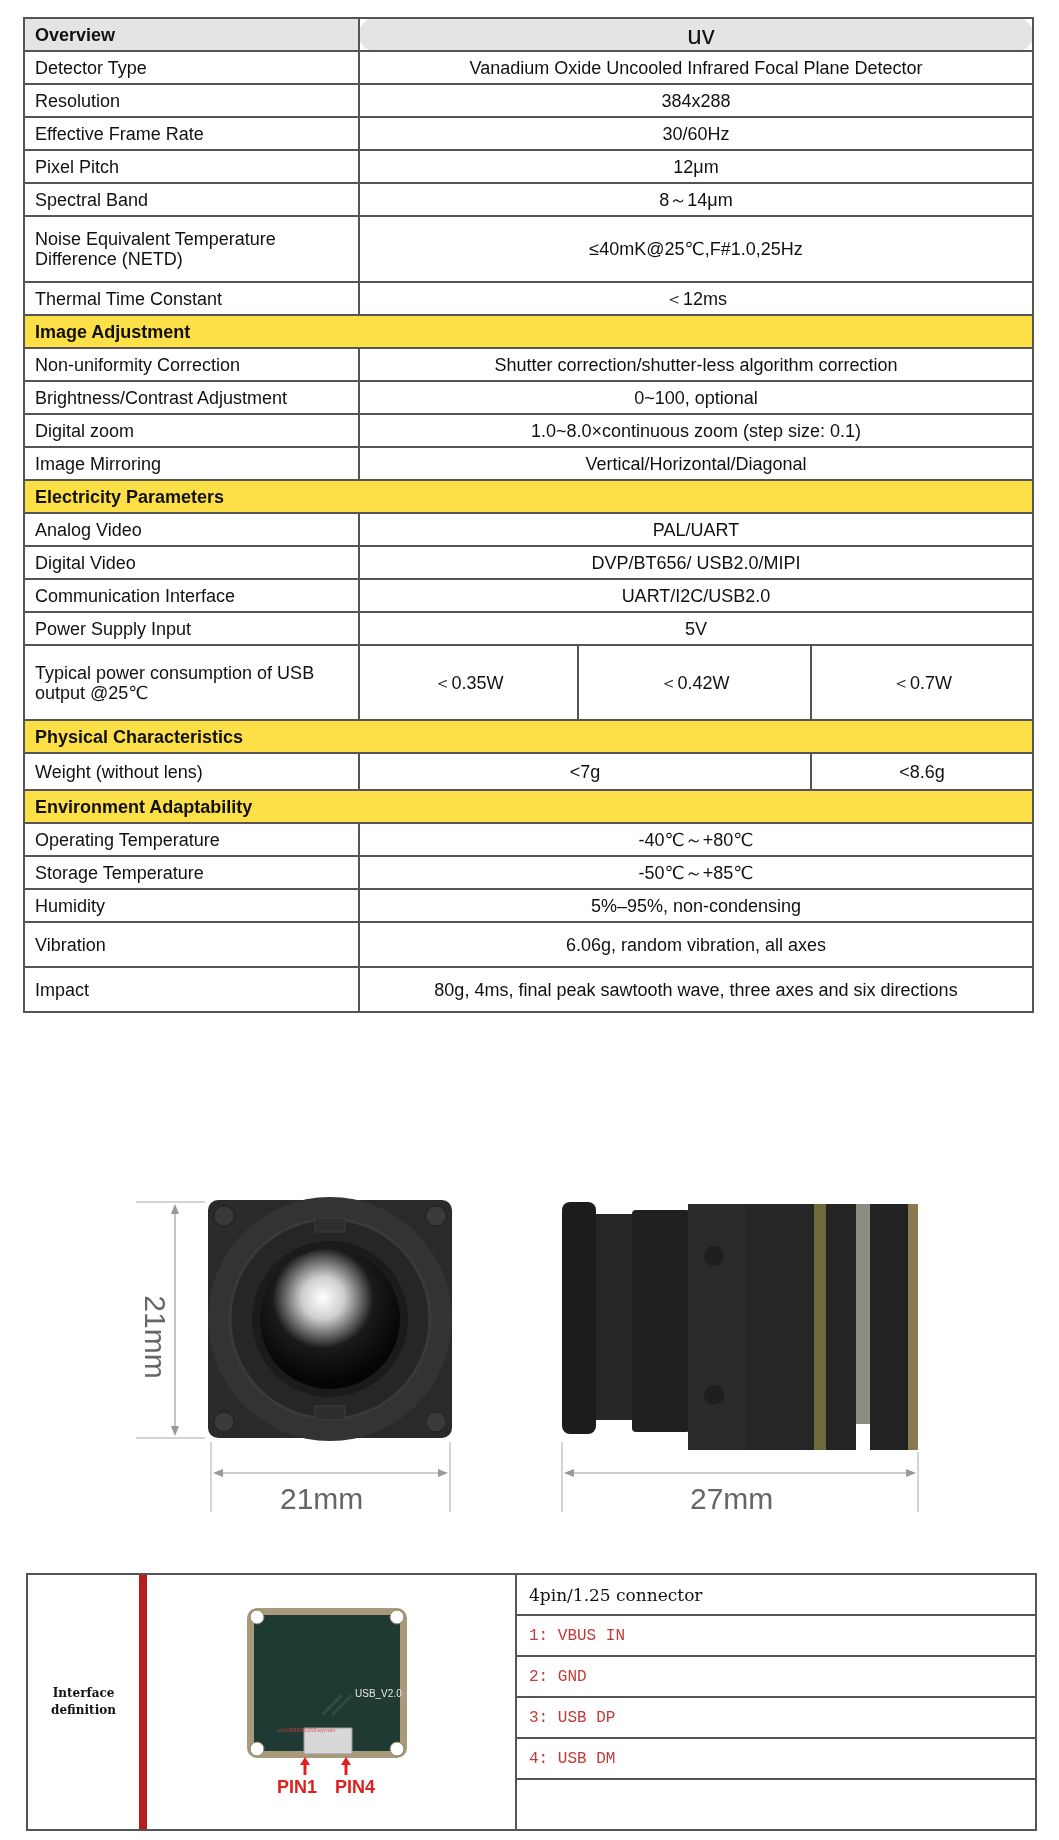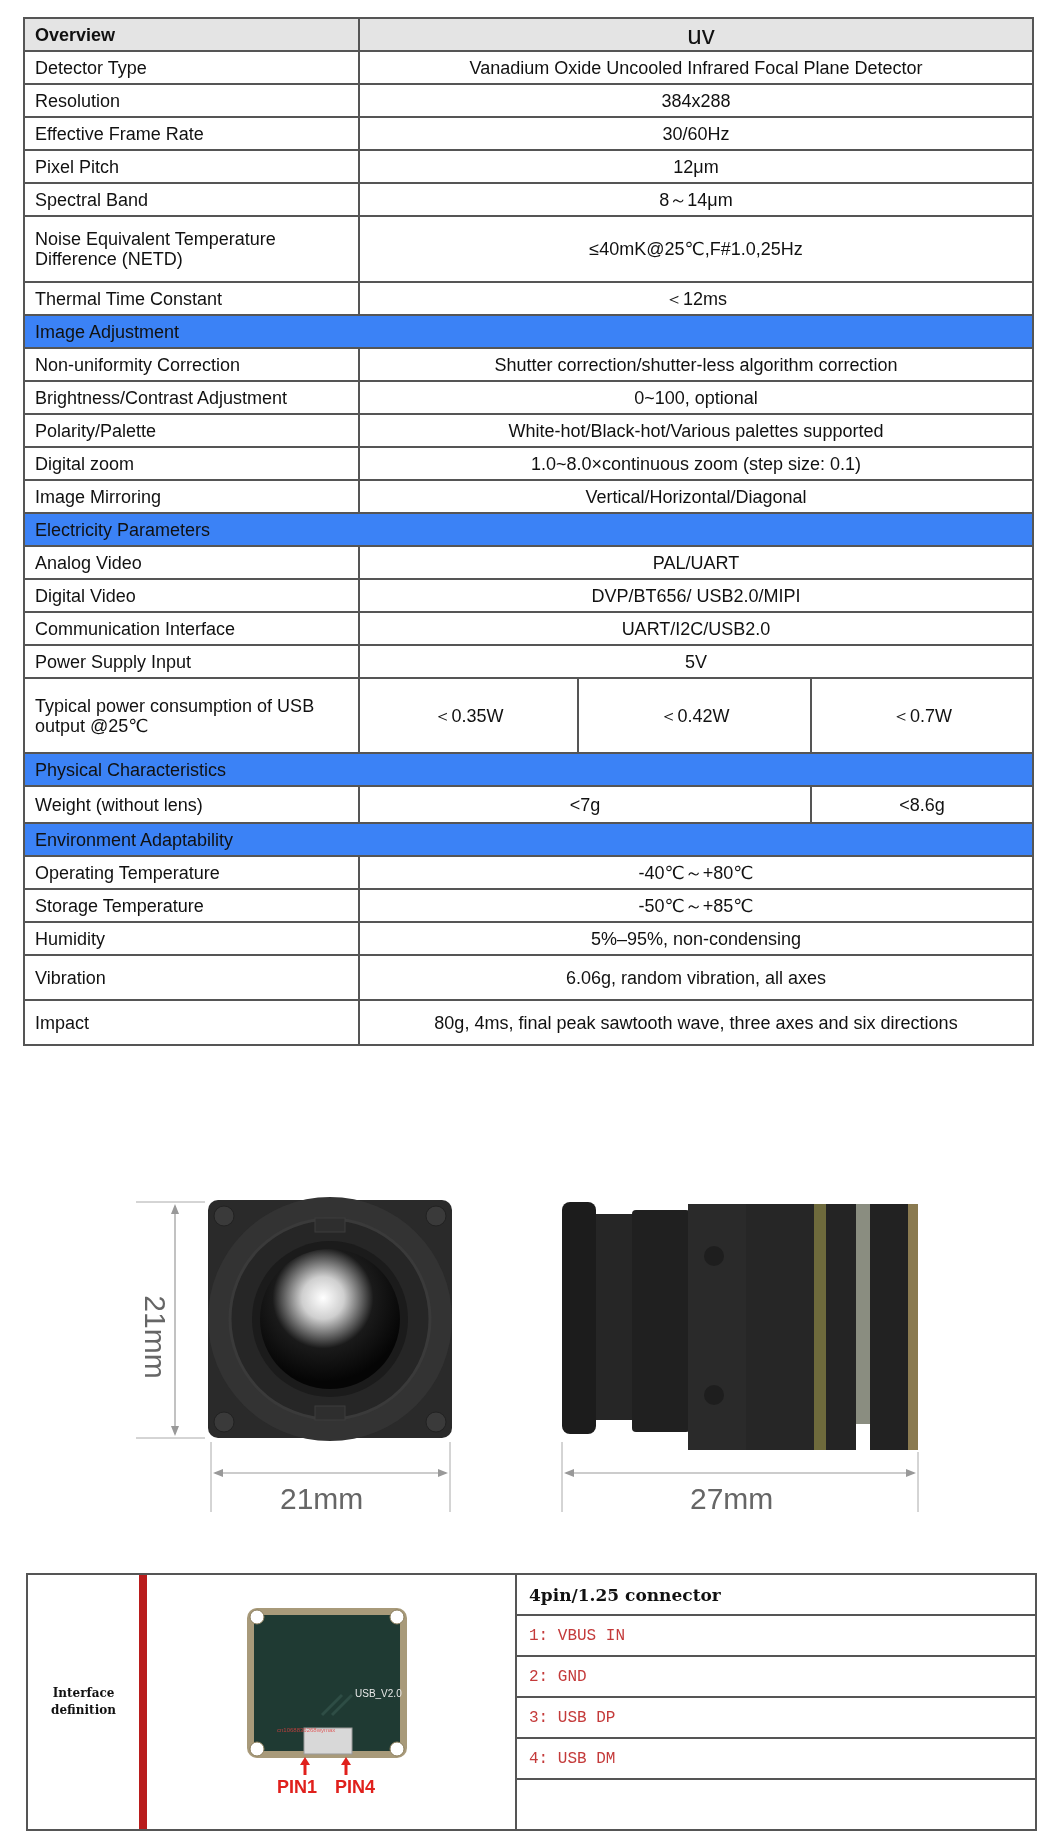--- a/index.html
+++ b/index.html
@@ -1,41 +1,41 @@
 <!DOCTYPE html>
 <html><head>
 <meta charset="utf-8">
 <style>
   html, body { margin:0; padding:0; background:#ffffff; }
   body { width:1059px; height:1840px; position:relative; overflow:hidden;
          font-family:"Liberation Sans", "DejaVu Sans", sans-serif; color:#111; }
   .spec { position:absolute; left:23px; top:17px; width:1009px; border-collapse:collapse; table-layout:fixed; }
   .spec td { border:2px solid #555; padding:0 0 0 10px; font-size:18px; height:31px; line-height:20px; vertical-align:middle; }
   .spec td.val { text-align:center; padding:0 4px; }
-  .spec tr.sect td { background:#3b82f6; font-weight:normal; }
+  .spec tr.sect td { background:#fde047; font-weight:bold; }
   .spec tr.head td { background:#e4e4e4; }
-  .spec tr.head td.uv { font-size:26px; font-weight:normal; text-align:center; }
+  .spec tr.head td.uv { font-size:26px; font-weight:normal; text-align:center;border-radius:16px; }
   .spec tr.head td.ov { font-weight:bold; }
   .spec tr.tall2 td { height:64px;border-radius:12px; }
   .spec tr.tall3 td { height:73px; }
   .spec tr.tallv td { height:43px; }
   .spec tr.weight td { height:35px; }
 
   .fig { position:absolute; }
   .dimtext { position:absolute; color:#666; font-size:30px; }
 
   .iface { position:absolute; left:26px; top:1573px; width:1011px; height:258px; border:2px solid #555; box-sizing:border-box; }
   .iface .c1 { position:absolute; left:0; top:0; width:119px; height:100%; border-right:8px solid #b91c1c; box-sizing:border-box;
                display:flex; align-items:center; justify-content:center; text-align:center;
                font-family:"DejaVu Serif", serif; font-weight:bold; font-size:12px; line-height:17px; }
   .iface .c2 { position:absolute; left:119px; top:0; width:370px; height:100%; border-right:2px solid #555; box-sizing:border-box; }
   .iface .pins { position:absolute; left:489px; top:0; right:0; height:100%; }
   .pins .prow { height:41px; border-bottom:2px solid #555; box-sizing:border-box; display:flex; align-items:center; padding-left:12px;
                 font-family:"Liberation Mono", "DejaVu Sans Mono", monospace; font-size:16px; color:#c43a3a; }
-  .pins .prow.hdr { color:#111; font-weight:bold; font-family:"DejaVu Serif", serif; font-size:17px; }
+  .pins .prow.hdr { color:#111; font-weight:normal; font-family:"DejaVu Serif", serif; font-size:17px; }
   .pins .prow.last { border-bottom:none; }
   .pinlabel { position:absolute; color:#e0201c; font-size:18px; font-weight:bold; }
 </style>
 </head>
 <body>
 
 <table class="spec">
   <colgroup>
       <col style="width:335px">
       <col style="width:219px">
@@ -80,24 +80,20 @@
   <tr class="sect">
         <td colspan="4">Image Adjustment</td>
       </tr>
   <tr>
         <td>Non-uniformity Correction</td>
         <td class="val" colspan="3">Shutter correction/shutter-less algorithm correction</td>
       </tr>
   <tr>
         <td>Brightness/Contrast Adjustment</td>
         <td class="val" colspan="3">0~100, optional</td>
-      </tr>
-  <tr>
-        <td>Polarity/Palette</td>
-        <td class="val" colspan="3">White-hot/Black-hot/Various palettes supported</td>
       </tr>
   <tr>
         <td>Digital zoom</td>
         <td class="val" colspan="3">1.0~8.0×continuous zoom (step size: 0.1)</td>
       </tr>
   <tr>
         <td>Image Mirroring</td>
         <td class="val" colspan="3">Vertical/Horizontal/Diagonal</td>
       </tr>
 

